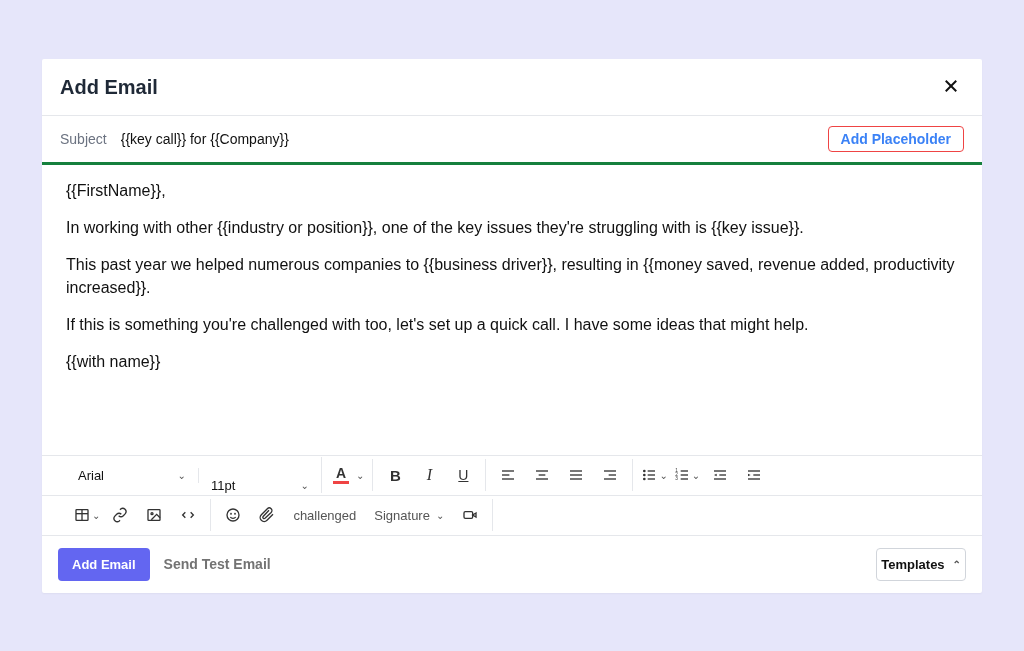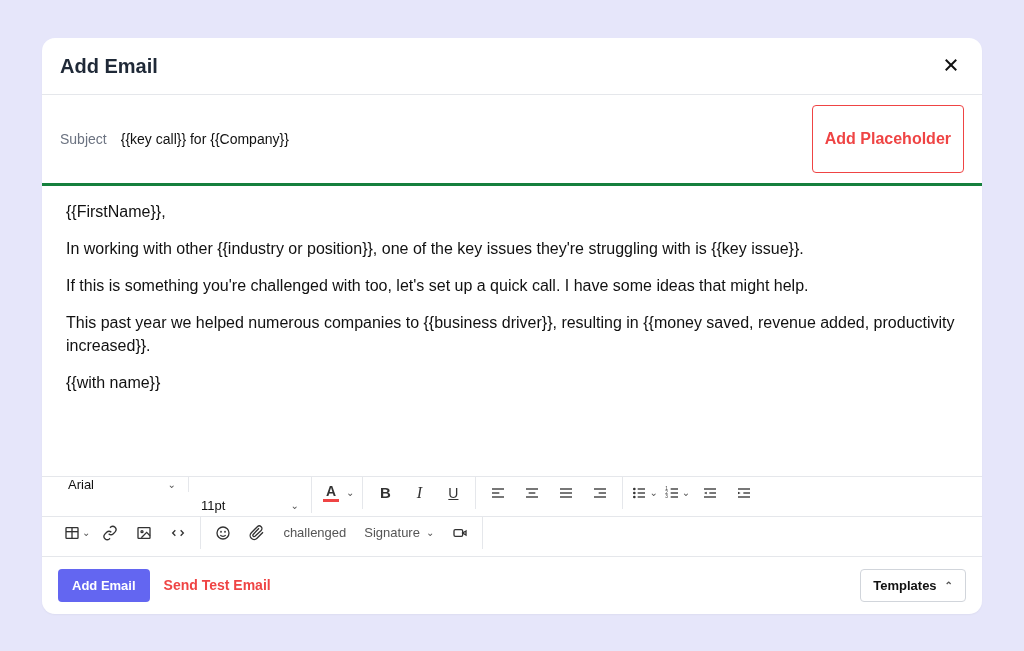--- a/index.html
+++ b/index.html
@@ -9,21 +9,21 @@
     background: #e6e6fa;
     display: flex;
     align-items: center;
     justify-content: center;
     width: 1024px;
     height: 651px;
   }
   .modal {
     width: 940px;
     background: #fff;
-    border-radius: 13px;
+    border-radius: 2px;
     box-shadow: 0 1px 2px rgba(0,0,0,0.04);
     display: flex;
     flex-direction: column;
   }
   .header {
     display: flex;
     align-items: center;
     justify-content: space-between;
     padding: 16px 18px 14px 18px;
     border-bottom: 1px solid #e5e7eb;
@@ -53,44 +53,44 @@
     color: #6b7280;
     font-size: 14px;
   }
   .subject-value {
     color: #111;
     font-size: 14px;
     flex: 1;
   }
   .add-placeholder {
     border: 1px solid #ef4444;
-    color: #ef4444;
+    color: #3b82f6;
     border-radius: 4px;
-    padding: 24px 12px;
-    font-size: 16px;
+    padding: 4px 12px;
+    font-size: 14px;
     font-weight: 600;
     background: #fff;
     cursor: pointer;
   }
   .body-area {
     padding: 14px 24px 20px 24px;
     font-size: 16px;
     color: #111;
     line-height: 1.45;
     min-height: 290px;
   }
   .body-area p { margin-bottom: 14px; }
   .toolbar {
     border-top: 1px solid #e5e7eb;
   }
   .tb-row {
     display: flex;
-    align-items: flex-start;
+    align-items: center;
     border-bottom: 1px solid #e5e7eb;
-    padding: 0 14px;
+    padding: 0 24px;
     height: 40px;
   }
   .tb-group {
     display: flex;
     align-items: center;
     gap: 2px;
     padding: 0 6px;
     border-right: 1px solid #e5e7eb;
   }
   .tb-group:last-child { border-right: none; }
@@ -149,29 +149,29 @@
     padding: 9px 14px;
     font-size: 13px;
     font-weight: 600;
     cursor: pointer;
   }
   .btn-plain {
     background: none;
     border: none;
     font-size: 14px;
     font-weight: 600;
-    color: #ef4444;
+    color: #737373;
     cursor: pointer;
   }
   .spacer { flex: 1; }
   .btn-templates {
     background: #fff;
     border: 1px solid #d1d5db;
     border-radius: 4px;
-    padding: 8px 12px;
+    padding: 8px 4px;
     font-size: 13px;
     font-weight: 600;
     color: #111;
     display: flex;
     align-items: center;
     gap: 8px;
     cursor: pointer;
   }
 </style>
 </head>
@@ -191,22 +191,22 @@
 
   <div class="subject-row">
     <span class="subject-label">Subject</span>
     <span class="subject-value">{{key call}} for {{Company}}</span>
     <button class="add-placeholder">Add Placeholder</button>
   </div>
 
   <div class="body-area">
     <p>{{FirstName}},</p>
     <p>In working with other {{industry or position}}, one of the key issues they're struggling with is {{key issue}}.</p>
+    <p>This past year we helped numerous companies to {{business driver}}, resulting in {{money saved, revenue added, productivity increased}}.</p>
     <p>If this is something you're challenged with too, let's set up a quick call. I have some ideas that might help.</p>
-    <p>This past year we helped numerous companies to {{business driver}}, resulting in {{money saved, revenue added, productivity increased}}.</p>
     <p>{{with name}}</p>
   </div>
 
   <div class="toolbar">
     <div class="tb-row">
 
       <div class="tb-group">
         <div class="tb-select font">
           <span>Arial</span>
           <span class="chev">⌄</span>

